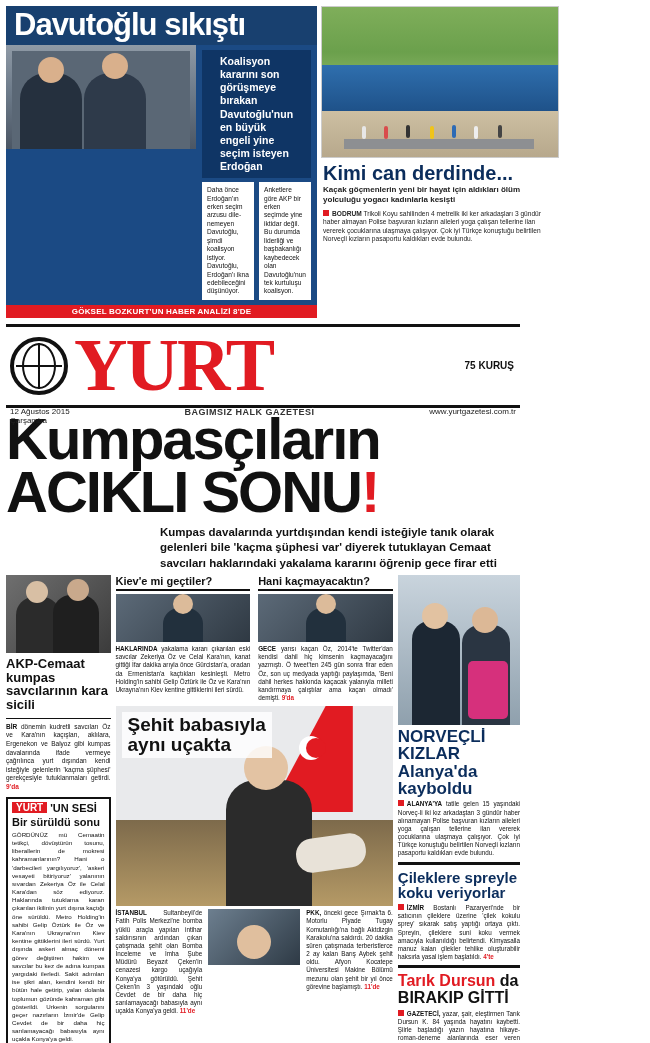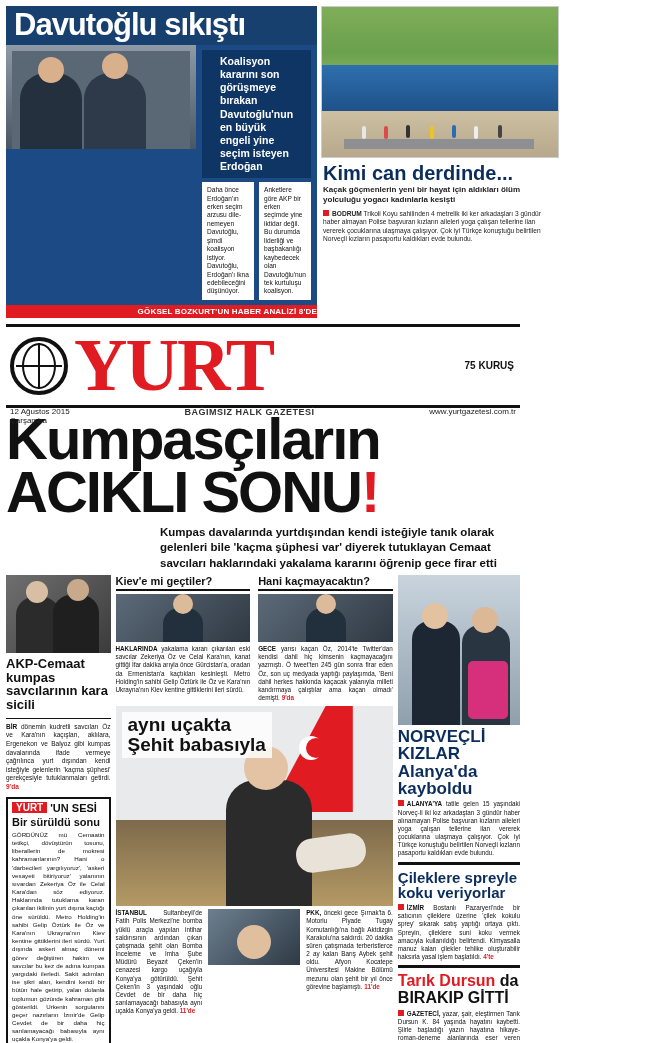--- a/index.html
+++ b/index.html
@@ -46,21 +46,21 @@
   .banner-sub {
     background:#0f3565; color:#fff; font-size:10.5px; font-weight:bold; line-height:1.25;
     padding:5px 18px; margin-bottom:4px;
   }
   .bullets { display:flex; gap:5px; }
   .bullet {
     flex:1; background:#fff; font-size:6.6px; line-height:1.28; padding:4px 5px; color:#111;
   }
   .banner-footer {
     background:#e11b22; color:#fff; font-size:8px; font-weight:bold;
-    text-align:right; padding:2px 0; letter-spacing:.2px;
+    text-align:center; padding:2px 0; letter-spacing:.2px;
   }
 
   
   .tr-photo {
     width:238px; height:152px; position:relative; overflow:hidden;
     background: linear-gradient(180deg,#7fae5a 0%, #6ba04c 30%, #8fb96a 55%, #9fc07a 100%);
     border:1px solid #ccc;
   }
   .tr-photo .water { position:absolute; left:0; right:0; top:58px; height:50px;
      background: linear-gradient(180deg,#2f6fae,#1d4f86); }
@@ -318,22 +318,22 @@
 
       <div class="big-photo">
         <div class="plane"></div>
         <div class="tail"></div>
         <div class="moon"></div>
         <div class="crowd"></div>
         <div class="man"></div>
         <div class="manhead"></div>
         <div class="baby"></div>
         <div class="bp-title">
+          <div>Şehit babasıyla</div>
           <div>aynı uçakta</div>
-          <div>Şehit babasıyla</div>
         </div>
       </div>
 
       <div class="cap-row">
         <div class="cap-text">
           <b>İSTANBUL</b>
           <span>Sultanbeyli'de Fatih Polis Merkezi'ne bomba yüklü araçla yapılan intihar saldırısının ardından çıkan çatışmada şehit olan Bomba İnceleme ve İmha Şube Müdürü Beyazıt Çeken'in cenazesi kargo uçağıyla Konya'ya götürüldü. Şehit Çeken'in 3 yaşındaki oğlu Cevdet de bir daha hiç sarılamayacağı babasıyla aynı uçakla Konya'ya geldi.</span>
           <span class="more">11'de</span>
         </div>
         <div class="mug">

